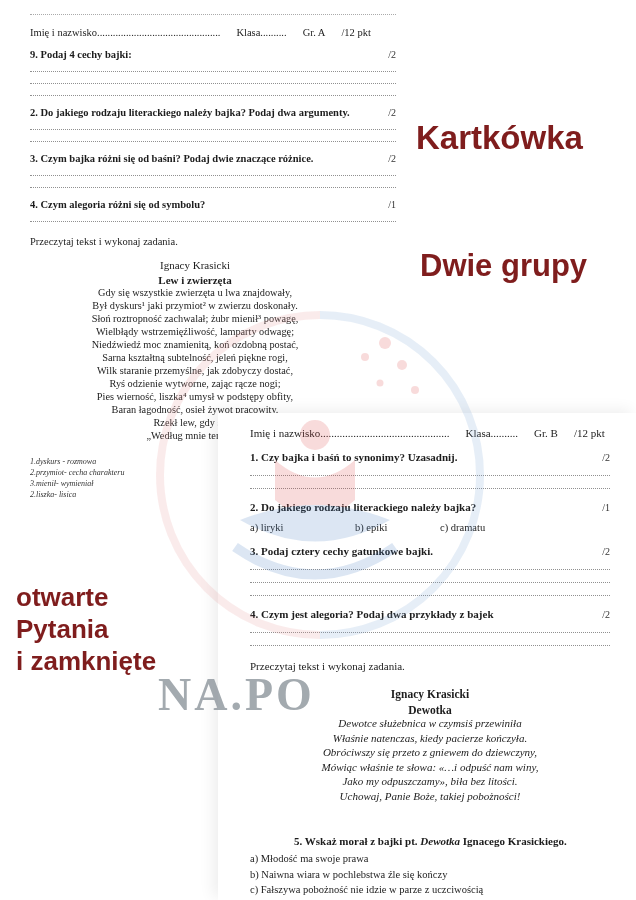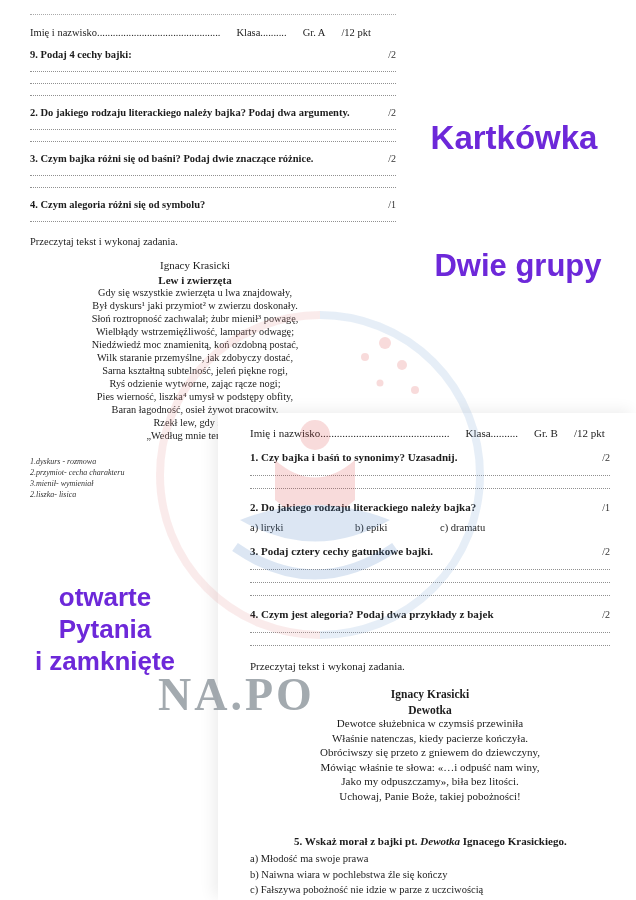--- a/index.html
+++ b/index.html
@@ -31,28 +31,28 @@
     box-shadow: -5px -3px 14px rgba(0,0,0,.07);
   }
   .pageB .q { font-size: 11px; margin-top: 12px; }
   .pageB .ans { height: 13px; }
   .opts { display: flex; margin-top: 9px; font-size: 10.5px; }
   .opts span:nth-child(1) { width: 105px; }
   .opts span:nth-child(2) { width: 85px; }
   .poemB { width: 360px; text-align: center; }
   .authorB { margin-top: 16px; font-weight: 700; font-size: 11.5px; }
   .ptitleB { font-weight: 700; font-size: 11.5px; margin-top: 4px; }
-  .plineB { font-size: 11px; line-height: 14.5px; }
+  .plineB { font-size: 11px; line-height: 14.5px; font-style: italic; }
   .q5 { margin-top: 32px; font-weight: 700; font-size: 11px; padding-left: 44px; }
   .q5 .it { font-style: italic; }
   .q5opts { font-size: 10.5px; line-height: 15.5px; margin-top: 4px; }
 
   
   .red {
-    position: absolute; z-index: 4; color: #6d28d9; text-align: center;
+    position: absolute; z-index: 4; color: #7f1d1d; text-align: left;
     font-family: "Liberation Sans", "DejaVu Sans", sans-serif; font-weight: 700;
   }
   .redTR { left: 416px; top: 118px; width: 196px; font-size: 33px; line-height: 40px; }
   .redMR { left: 420px; top: 248px; width: 196px; font-size: 31px; line-height: 36px; }
   .redL  { left: 16px;  top: 581px; width: 178px; font-size: 26px; line-height: 32px; }
 
   
   .wmLogo { position: absolute; left: 140px; top: 295px; width: 360px; height: 360px; opacity: .19; z-index: 3; pointer-events: none; }
   .wmText {
     position: absolute; left: 146px; top: 668px; z-index: 3; pointer-events: none;
@@ -106,22 +106,22 @@
     <div class="instr">Przeczytaj tekst i wykonaj zadania.</div>
 
     <div class="poem">
       <div class="author">Ignacy Krasicki</div>
       <div class="ptitle">Lew i zwierzęta</div>
       <div class="pline">Gdy się wszystkie zwierzęta u lwa znajdowały,</div>
       <div class="pline">Był dyskurs¹ jaki przymiot² w zwierzu doskonały.</div>
       <div class="pline">Słoń roztropność zachwalał; żubr mienił³ powagę,</div>
       <div class="pline">Wielbłądy wstrzemięźliwość, lamparty odwagę;</div>
       <div class="pline">Niedźwiedź moc znamienitą, koń ozdobną postać,</div>
+      <div class="pline">Sarna kształtną subtelność, jeleń piękne rogi,</div>
       <div class="pline">Wilk staranie przemyślne, jak zdobyczy dostać,</div>
-      <div class="pline">Sarna kształtną subtelność, jeleń piękne rogi,</div>
       <div class="pline">Ryś odzienie wytworne, zając rącze nogi;</div>
       <div class="pline">Pies wierność, liszka⁴ umysł w podstępy obfity,</div>
       <div class="pline">Baran łagodność, osieł żywot pracowity.</div>
       <div class="pline">Rzekł lew, gdy się g</div>
       <div class="pline">„Według mnie ten najle</div>
     </div>
 
     <div class="footnotes">
       <div>1.dyskurs - rozmowa</div>
       <div>2.przymiot- cecha charakteru</div>

